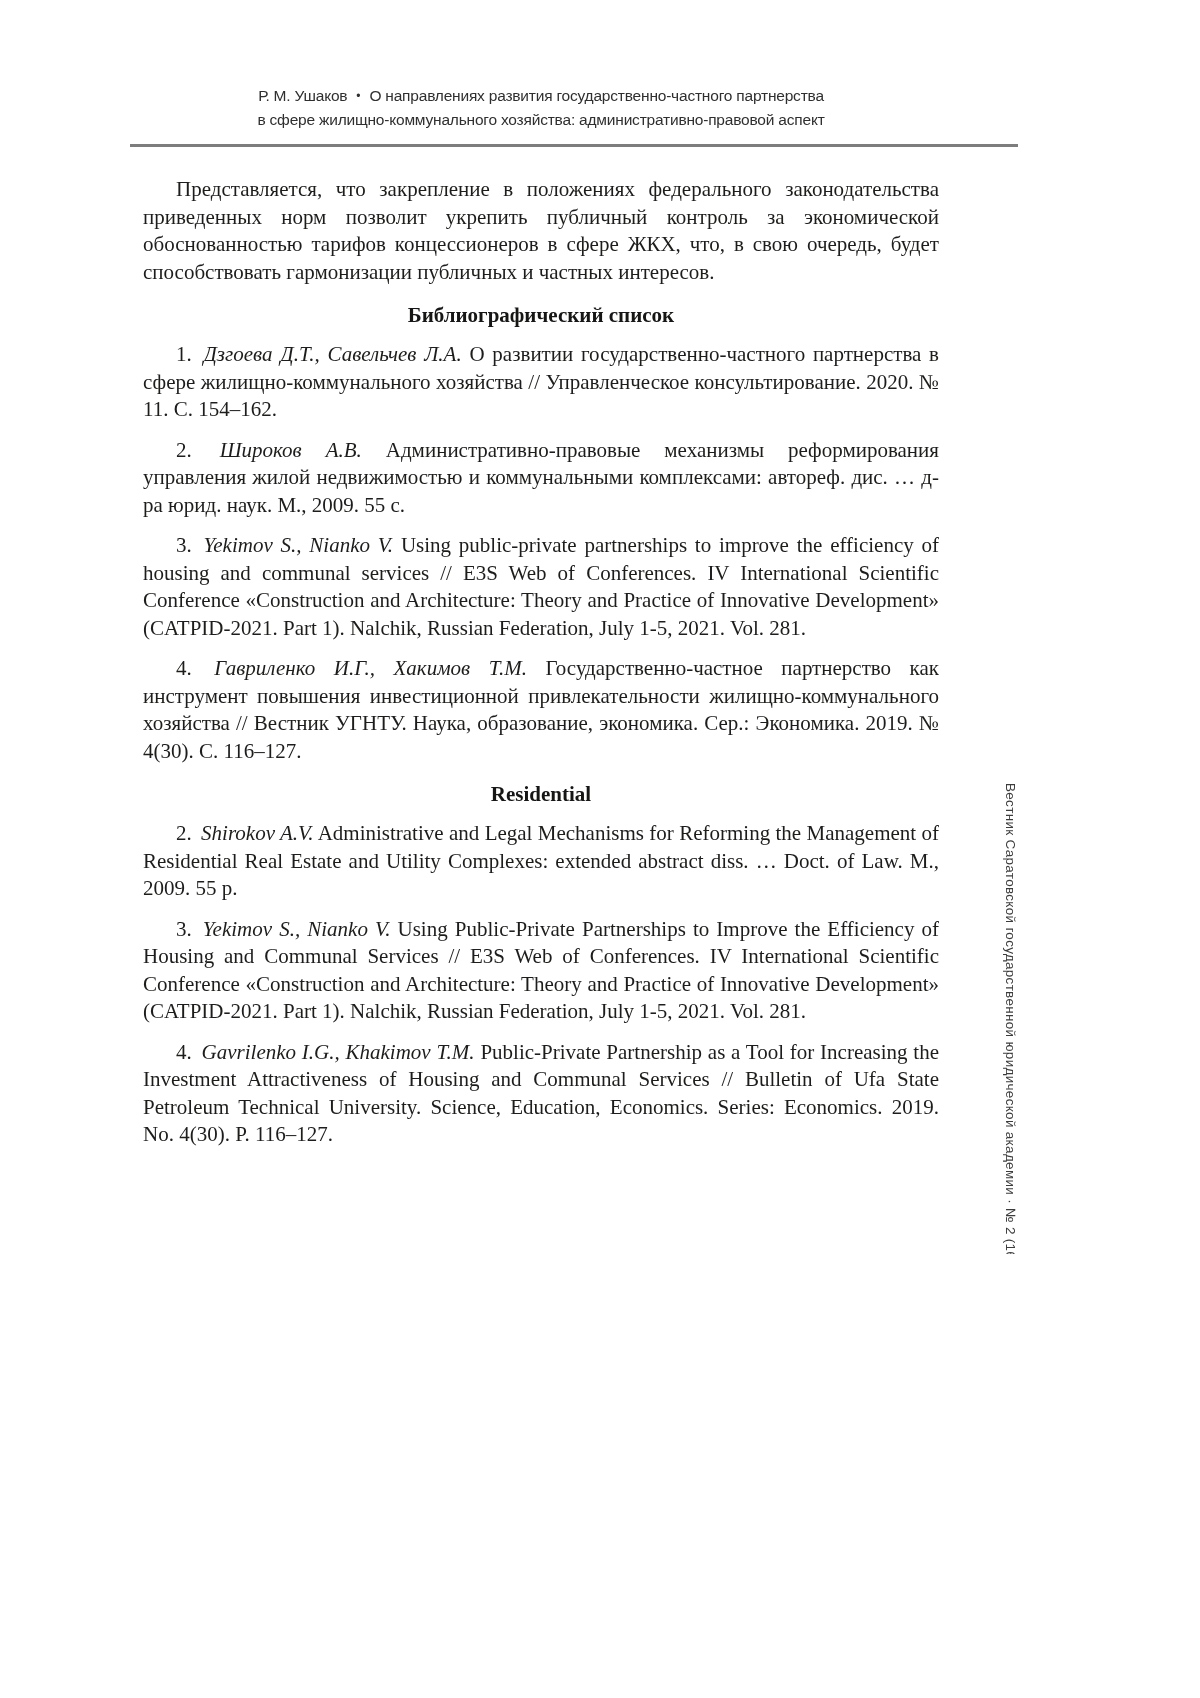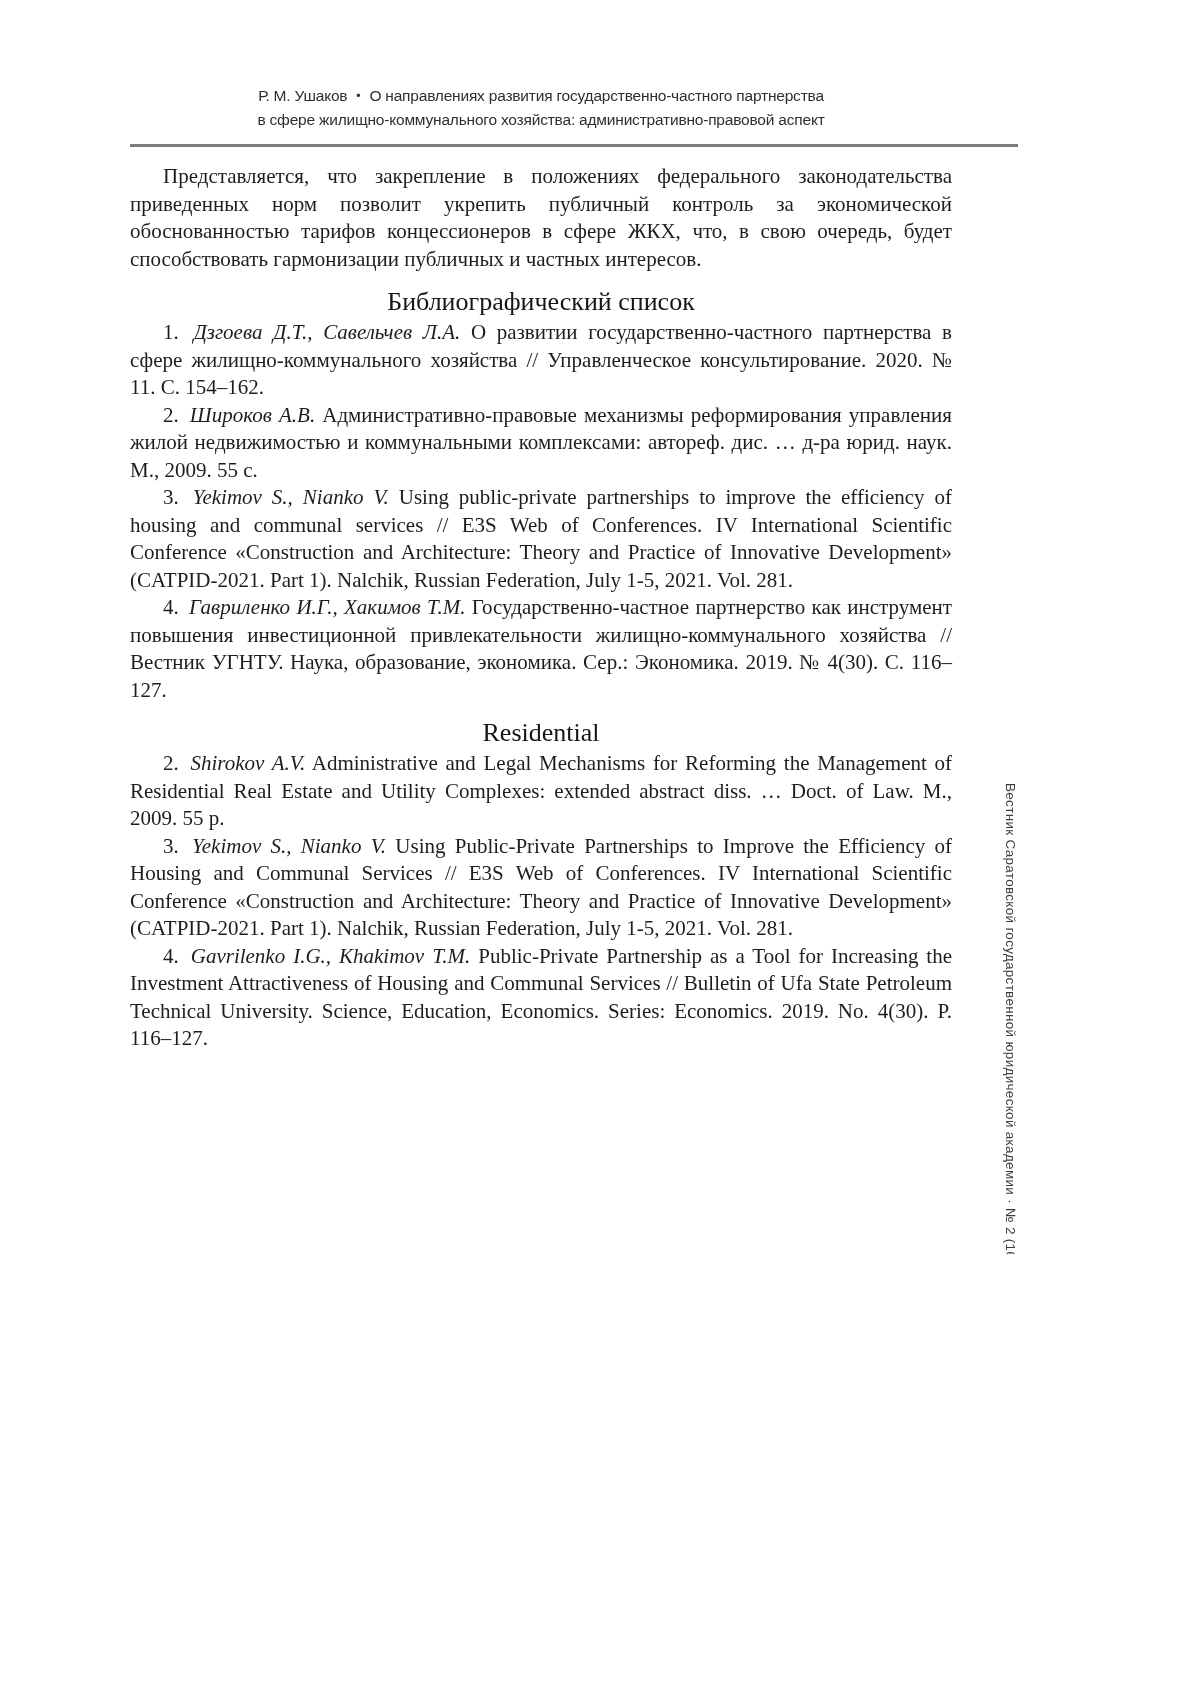--- a/index.html
+++ b/index.html
@@ -23,25 +23,25 @@
   .head-rule{
     position:absolute;left:130px;top:144px;width:888px;height:3px;
     background:var(--rule,#7d7d7d);
   }
   
   .content{
     position:absolute;left:130px;top:163px;width:822px;
     font-size:21px;line-height:27.5px;
     color:var(--text,#1d1d1b);
   }
-  .content p{margin:0;text-indent:33px;text-align:justify;}
+  .content p{margin:13px;text-indent:33px;text-align:justify;}
   .content h2{
     margin:16px 0 4px;
-    font-size:26px;line-height:26px;
-    text-align:center;font-weight:normal;
+    font-size:21px;line-height:26px;
+    text-align:center;font-weight:bold;
     color:#161614;text-indent:0;
   }
   .ref-num{padding-right:4px;}
   .ref-authors{font-style:italic;}
   
   .spine{
     position:absolute;left:1018px;top:783px;
     transform:rotate(90deg);transform-origin:0 0;
     white-space:nowrap;
     font-family:"Liberation Sans",sans-serif;

